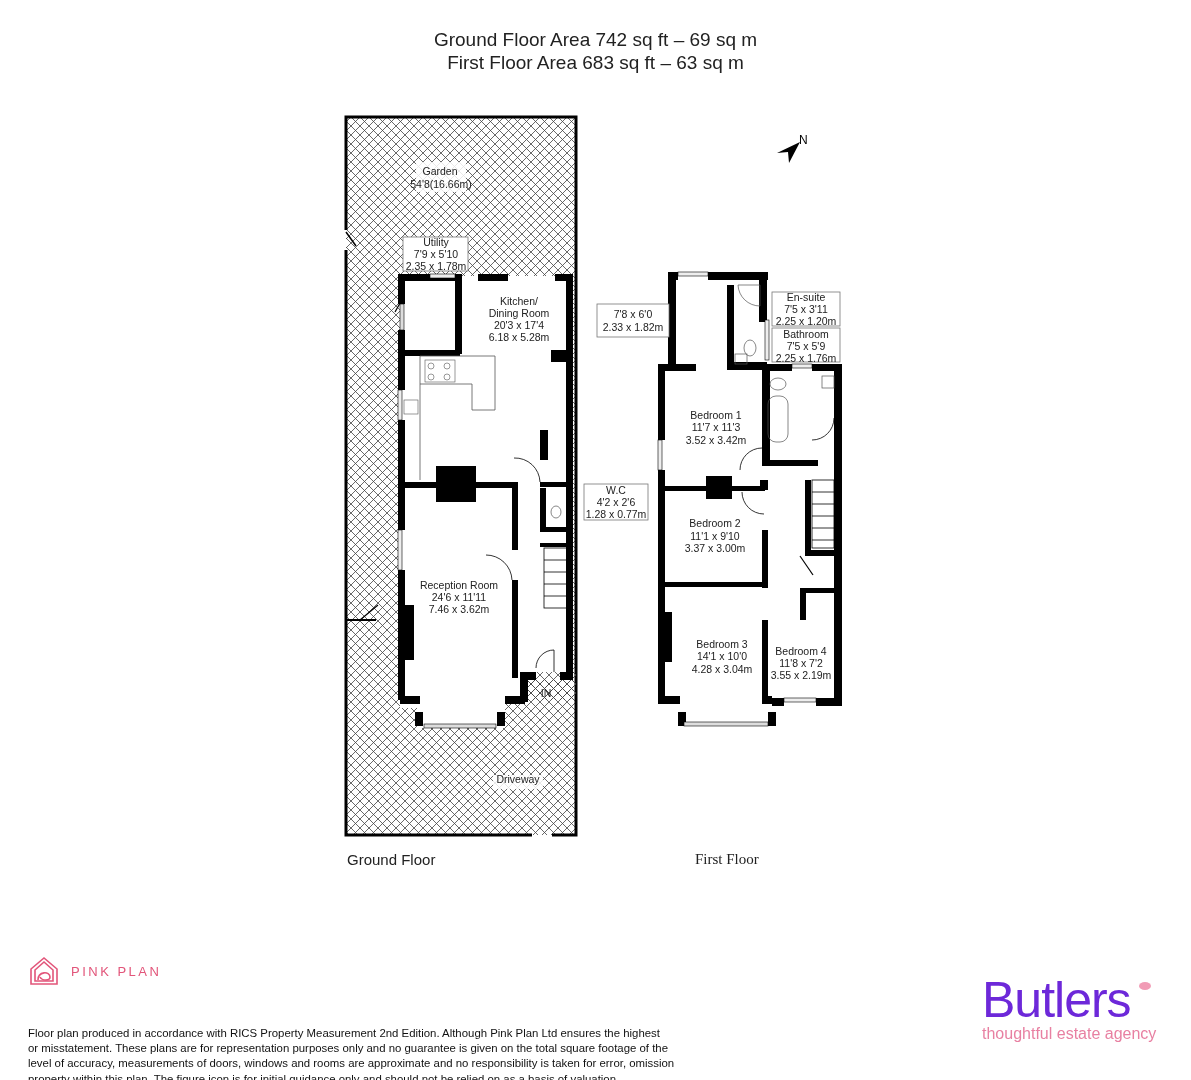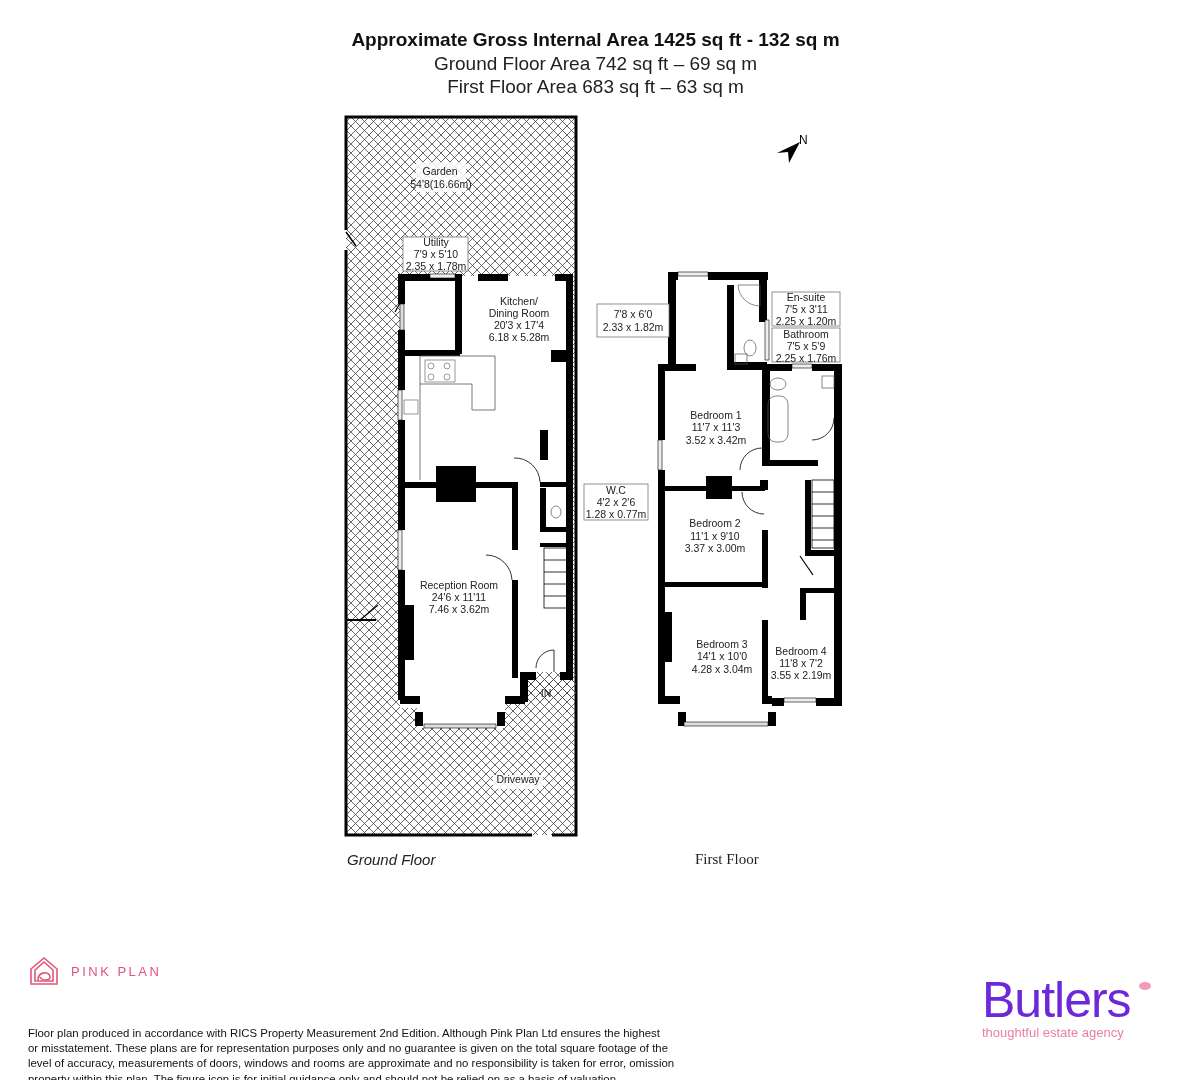--- a/index.html
+++ b/index.html
@@ -10,27 +10,26 @@
   svg.plan { position:absolute; left:0; top:0; }
   .rlabel { font-family:"Liberation Sans", sans-serif; font-size:10.5px; fill:#222; text-anchor:middle; }
   .floor-label { position:absolute; font-size:15px; color:#222; }
   .brand { position:absolute; left:28px; top:955px; display:flex; align-items:center; gap:11px; }
   .brand .bname { color:#e2557a; font-size:13px; letter-spacing:2.5px; }
   .disclaimer { position:absolute; left:28px; top:998px; width:1040px; font-size:11.4px; line-height:15.2px; color:#111;margin-top:28px; }
   .disclaimer span { display:block; }
   .butlers { position:absolute; left:982px; top:974px; width:180px; }
   .butlers .bword { font-size:50px; color:#6d28d9; letter-spacing:-1px; line-height:52px; position:relative; }
   .butlers .bdot { position:absolute; left:157px; top:8px; width:12px; height:8px; border-radius:50%; background:#f19bb5; }
-  .butlers .tag { font-size:13px; color:#e880a2; margin-top:-1px; }
+  .butlers .tag { font-size:16px; color:#e880a2; margin-top:-1px; }
 </style>
 </head>
 <body>
 
 <div class="header">
-  <div class="h1">Approximate Gross Internal Area 1425 sq ft - 132 sq m</div>
   <div class="h2">Ground Floor Area 742 sq ft – 69 sq m</div>
   <div class="h2">First Floor Area 683 sq ft – 63 sq m</div>
 </div>
 
 <svg class="plan" width="1191" height="1080" viewBox="0 0 1191 1080">
   <defs>
     <pattern id="hatch" width="9" height="9" patternUnits="userSpaceOnUse">
       <path d="M0,0 L9,9 M9,0 L0,9" stroke="#444" stroke-width="0.8"></path>
     </pattern>
   </defs>
@@ -251,21 +250,21 @@
     <text class="rlabel" x="722" y="660">14'1 x 10'0</text>
     <text class="rlabel" x="722" y="673">4.28 x 3.04m</text>
   </g>
   <g>
     <text class="rlabel" x="801" y="655">Bedroom 4</text>
     <text class="rlabel" x="801" y="667">11'8 x 7'2</text>
     <text class="rlabel" x="801" y="679">3.55 x 2.19m</text>
   </g>
 </svg>
 
-<div class="floor-label" style="left:347px; top:851px;font-style:italic;">Ground Floor</div>
+<div class="floor-label" style="left:347px; top:851px;">Ground Floor</div>
 <div class="floor-label" style="left:695px; top:851px;font-family:Liberation Serif, serif;">First Floor</div>
 
 <div class="brand">
   <svg width="32" height="32" viewBox="0 0 32 32">
     <g fill="none" stroke="#e2557a" stroke-width="1.6">
       <path d="M3,14 L16,3 L29,14 L29,29 L3,29 Z"></path>
       <path d="M7,15 L16,7 L25,15 L25,26 L7,26 Z"></path>
       <path d="M10,25 C10,16 22,16 22,22 C22,26 14,26 12,22"></path>
     </g>
   </svg>

